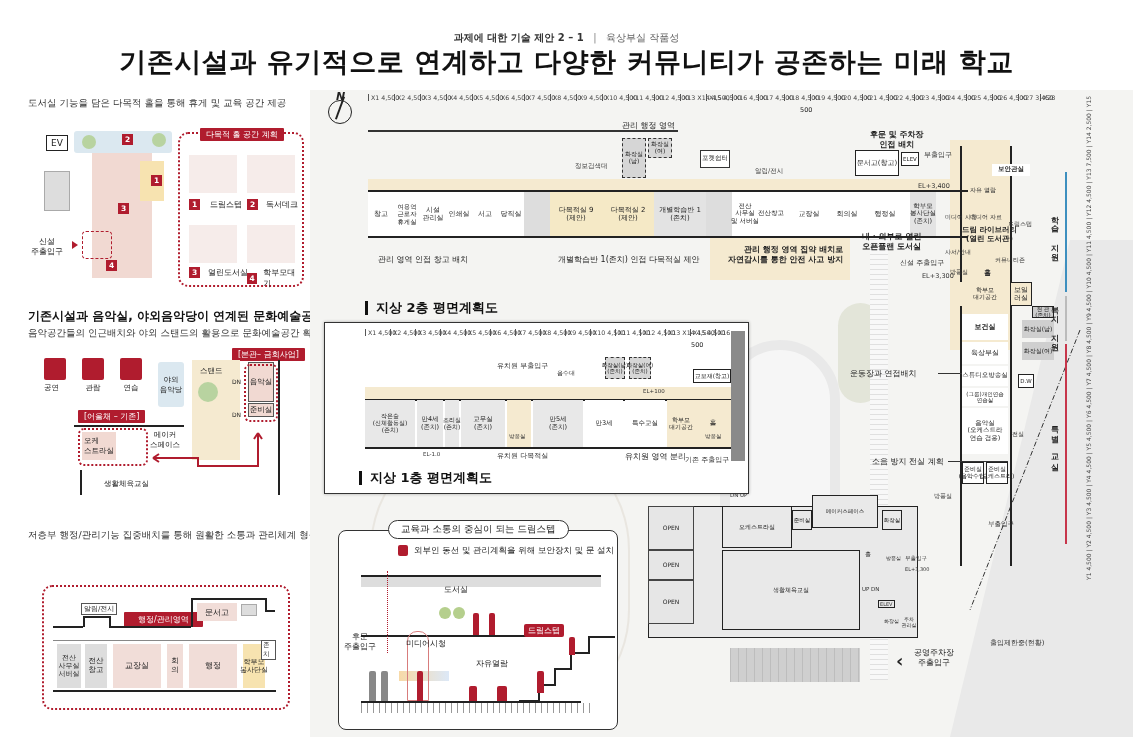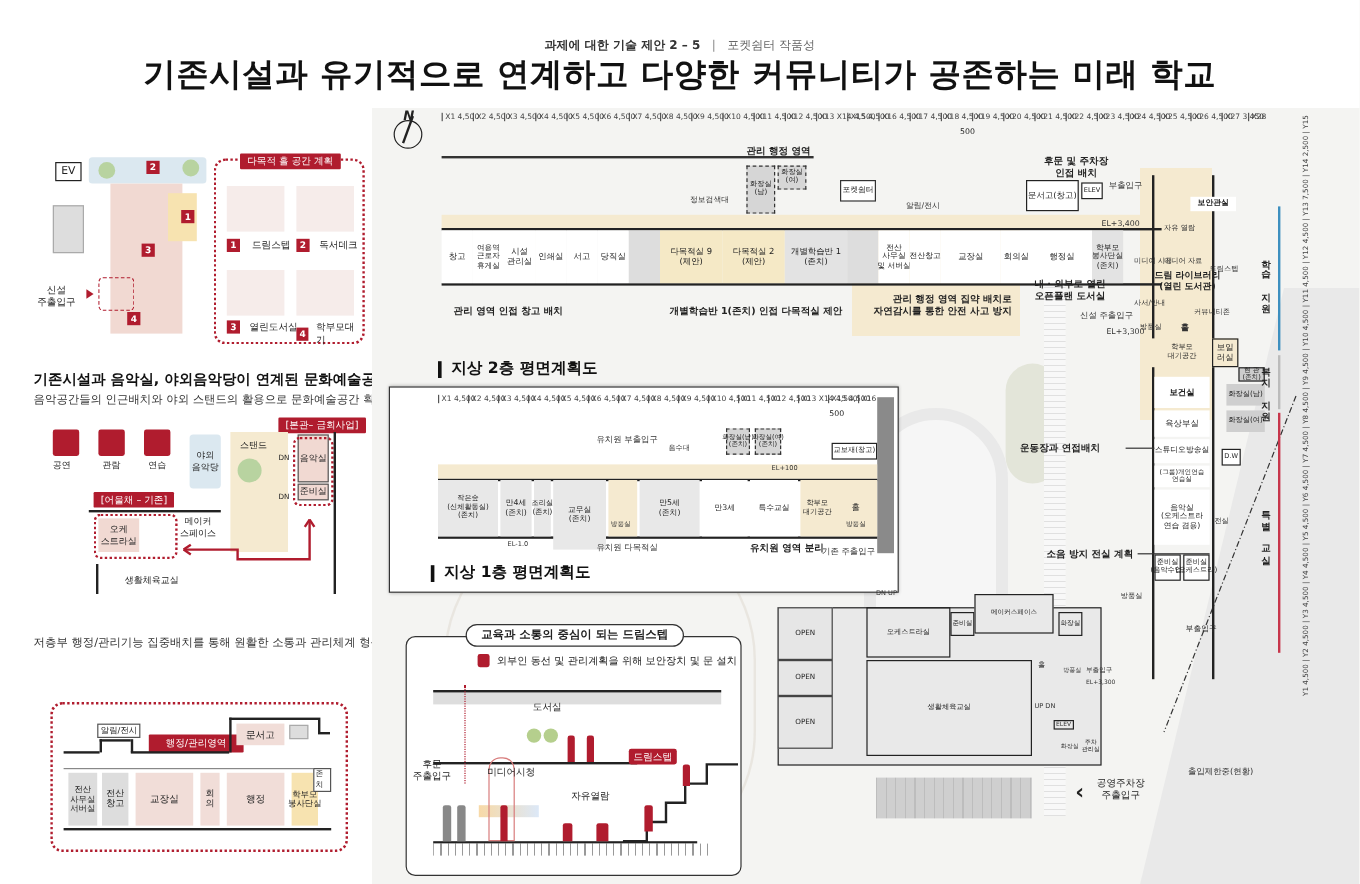--- a/index.html
+++ b/index.html
@@ -13,38 +13,39 @@
 .sec-s{font-size:9.5px;color:#333;margin-top:2px}
 .tag{position:absolute;background:#b01c2e;color:#fff;font-size:8px;padding:1px 6px;border-radius:1px;white-space:nowrap}
 .dashbox{position:absolute;border:2px dotted #b01c2e;border-radius:10px}
 .room{position:absolute;display:flex;align-items:center;justify-content:center;text-align:center;font-size:7px;line-height:1.15;color:#222}
 .wall{position:absolute;background:#222}
 .num{display:inline-flex;align-items:center;justify-content:center;width:11px;height:11px;background:#b01c2e;color:#fff;font-size:7.5px;font-weight:bold}
 .plan{position:absolute;background:#f3f3f1;overflow:hidden}
 .grid-dims{position:absolute;display:flex;font-size:6.3px;color:#444}
 .grid-dims span{border-left:1px solid #555;padding-left:2px;white-space:nowrap}
 .corridor{position:absolute;background:#f5ead0}
-.lbl{position:absolute;font-size:8px;font-weight:bold;color:#222;white-space:nowrap}
+.lbl{position:absolute;font-size:8px;font-weight:normal;color:#222;white-space:nowrap}
 .lbl-s{position:absolute;font-size:6.5px;color:#333;white-space:nowrap}
 .plan-title{position:absolute;font-size:13px;font-weight:bold;color:#111;padding-left:8px;border-left:3px solid #111;line-height:14px;white-space:nowrap}
 .fig{position:absolute;background:#b01c2e;border-radius:2px 2px 0 0}
 .vt{writing-mode:vertical-rl;text-orientation:upright;font-size:8px;font-weight:bold;color:#222;position:absolute;letter-spacing:1px}
 .dim-v{position:absolute;font-size:6px;color:#444;writing-mode:vertical-rl;transform:rotate(180deg);white-space:nowrap}
 </style>
 </head>
 <body>
 
 <div class="hdr-sub">
-  <span>과제에 대한 기술 제안 2 – 5</span>
+  <span>과제에 대한 기술 제안 2 – 1</span>
   <span class="sep">|</span>
-  <span class="cat">포켓쉼터 작품성</span>
+  <span class="cat">육상부실 작품성</span>
 </div>
 <div class="hdr-title">기존시설과 유기적으로 연계하고 다양한 커뮤니티가 공존하는 미래 학교</div>
 
 <div class="abs" style="left:28px;top:95px">
+  <div class="sec-s">도서실 기능을 담은 다목적 홀을 통해 휴게 및 교육 공간 제공</div>
 </div>
 
 <div class="abs" style="left:30px;top:125px;width:140px;height:160px;">
 
   <div class="abs" style="left:44px;top:6px;width:98px;height:22px;background:#dbe8f0;border-radius:3px"></div>
   <div class="abs" style="left:52px;top:10px;width:14px;height:14px;border-radius:50%;background:#b8d3a0"></div>
   <div class="abs" style="left:122px;top:8px;width:14px;height:14px;border-radius:50%;background:#b8d3a0"></div>
   <span class="num abs" style="left:92px;top:9px">2</span>
 
   <div class="abs" style="left:16px;top:10px;width:22px;height:16px;border:1.5px solid #222;font-size:9px;display:flex;align-items:center;justify-content:center">EV</div>
@@ -107,21 +108,21 @@
 음악당</div>
 <div class="abs" style="left:192px;top:360px;width:48px;height:100px;background:#f5ead0"></div>
 <div class="abs" style="left:200px;top:366px;font-size:7.5px">스탠드</div>
 <div class="abs" style="left:198px;top:382px;width:20px;height:20px;border-radius:50%;background:#b8d3a0"></div>
 <div class="abs" style="left:232px;top:378px;font-size:6px">DN</div>
 <div class="abs" style="left:232px;top:411px;font-size:6px">DN</div>
 <div class="abs" style="left:248px;top:362px;width:26px;height:40px;background:#f1d9d2;border:1px solid #555;font-size:7.5px;display:flex;align-items:center;justify-content:center">음악실</div>
 <div class="abs" style="left:248px;top:403px;width:26px;height:14px;background:#f1d9d2;border:1px solid #555;font-size:7.5px;display:flex;align-items:center;justify-content:center">준비실</div>
 <div class="dashbox" style="left:244px;top:364px;width:34px;height:58px;border-radius:6px"></div>
 <div class="wall" style="left:278px;top:360px;width:2px;height:135px"></div>
-<div class="abs" style="left:82px;top:432px;width:34px;height:28px;background:#f1d9d2;font-size:7.5px;display:flex;align-items:center;justify-content:center;text-align:center;white-space:pre">오케
+<div class="abs" style="left:82px;top:432px;width:34px;height:28px;background:#f1d9d2;font-size:7.5px;display:flex;align-items:center;justify-content:center;text-align:left;white-space:pre">오케
 스트라실</div>
 <div class="dashbox" style="left:78px;top:428px;width:70px;height:38px;border-radius:6px"></div>
 <div class="abs" style="left:150px;top:430px;font-size:7.5px;text-align:center;white-space:pre;line-height:1.3">메이커
 스페이스</div>
 <div class="wall" style="left:74px;top:425px;width:110px;height:2px"></div>
 <div class="wall" style="left:80px;top:470px;width:2px;height:25px"></div>
 <div class="abs" style="left:104px;top:479px;font-size:7.5px">생활체육교실</div>
 <svg class="abs" style="left:148px;top:428px" width="130" height="45">
   <path d="M5 30 L50 30 L50 38 L110 38 L110 5" fill="none" stroke="#b01c2e" stroke-width="2"></path>
   <path d="M5 30 L11 26 M5 30 L11 34" stroke="#b01c2e" stroke-width="2"></path>
@@ -341,21 +342,21 @@
     <div class="corridor" style="left:40px;top:64px;width:366px;height:12px"></div>
     <div class="wall" style="left:40px;top:76px;width:366px;height:1.5px"></div>
     <div class="wall" style="left:40px;top:124px;width:366px;height:1.5px"></div>
     <div class="room" style="left:40px;top:77px;width:50px;height:47px;background:#e8e8e8;white-space:pre;font-size:6px">작은숲
 (신체활동실)
 (존치)</div>
     <div class="room" style="left:92px;top:77px;width:26px;height:47px;background:#e8e8e8;white-space:pre;font-size:6.5px">만4세
 (존치)</div>
     <div class="room" style="left:120px;top:77px;width:14px;height:47px;background:#e8e8e8;white-space:pre;font-size:6px">조리실
 (존치)</div>
-    <div class="room" style="left:136px;top:77px;width:44px;height:58px;background:#e8e8e8;white-space:pre;font-size:6.5px">교무실
+    <div class="room" style="left:136px;top:77px;width:44px;height:47px;background:#e8e8e8;white-space:pre;font-size:6.5px">교무실
 (존치)</div>
     <div class="room" style="left:182px;top:77px;width:24px;height:47px;background:#f5ead0"></div>
     <div class="room" style="left:208px;top:77px;width:50px;height:47px;background:#e8e8e8;white-space:pre;font-size:6.5px">만5세
 (존치)</div>
     <div class="room" style="left:260px;top:77px;width:38px;height:47px;background:#fff;font-size:6.5px">만3세</div>
     <div class="room" style="left:300px;top:77px;width:40px;height:47px;background:#fff;font-size:6.5px">특수교실</div>
     <div class="room" style="left:342px;top:77px;width:28px;height:47px;background:#f5ead0;white-space:pre;font-size:6px">학부모
 대기공간</div>
     <div class="room" style="left:370px;top:77px;width:36px;height:47px;background:#f5ead0;font-size:7px">홀</div>
     <div class="room" style="left:280px;top:34px;width:20px;height:22px;background:#d6d6d6;white-space:pre;font-size:5.5px;border:1px dashed #333">화장실(남)
@@ -424,21 +425,21 @@
     <div class="fig" style="left:150px;top:82px;width:6px;height:22px"></div>
     <div class="fig" style="left:30px;top:140px;width:7px;height:30px;background:#888"></div>
     <div class="fig" style="left:42px;top:140px;width:7px;height:30px;background:#888"></div>
     <div class="fig" style="left:78px;top:140px;width:6px;height:30px"></div>
     <div class="fig" style="left:130px;top:155px;width:8px;height:15px"></div>
     <div class="fig" style="left:158px;top:155px;width:10px;height:15px"></div>
     <div class="fig" style="left:198px;top:140px;width:7px;height:22px"></div>
     <div class="fig" style="left:230px;top:106px;width:6px;height:18px"></div>
     <div class="abs" style="left:74px;top:98px;border-left:1px dotted #b01c2e;height:82px;left:48px;top:40px"></div>
   </div>
-  <div class="abs" style="left:78px;top:430px;background:#fff;border:1.5px solid #333;border-radius:10px;padding:2px 12px;font-size:9.5px;font-weight:bold;white-space:nowrap">교육과 소통의 중심이 되는 드림스텝</div>
+  <div class="abs" style="left:78px;top:430px;background:#fff;border:1.5px solid #333;border-radius:10px;padding:2px 12px;font-size:9.5px;font-weight:normal;white-space:nowrap">교육과 소통의 중심이 되는 드림스텝</div>
   <div class="abs" style="left:88px;top:455px;width:10px;height:11px;background:#b01c2e;border-radius:2px"></div>
   <div class="abs" style="left:104px;top:455px;font-size:8.5px;white-space:nowrap">외부인 동선 및 관리계획을 위해 보안장치 및 문 설치</div>
   <div class="abs" style="left:134px;top:494px;font-size:8px">도서실</div>
   <div class="abs" style="left:34px;top:542px;font-size:8px;text-align:center;white-space:pre;line-height:1.3">후문
 주출입구</div>
   <div class="abs" style="left:96px;top:548px;font-size:8px">미디어시청</div>
   <div class="abs" style="left:166px;top:568px;font-size:8px">자유열람</div>
   <div class="abs" style="left:214px;top:534px;font-size:8px;background:#b01c2e;color:#fff;padding:1px 4px;border-radius:2px">드림스텝</div>
 </div>
 

